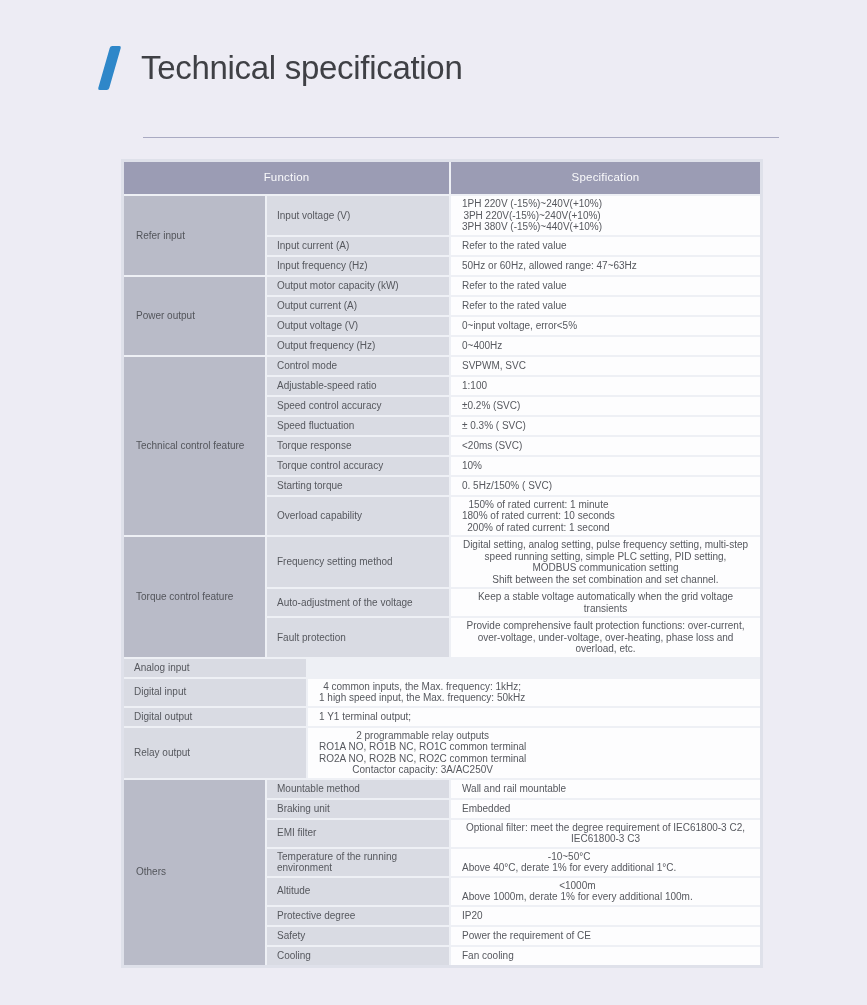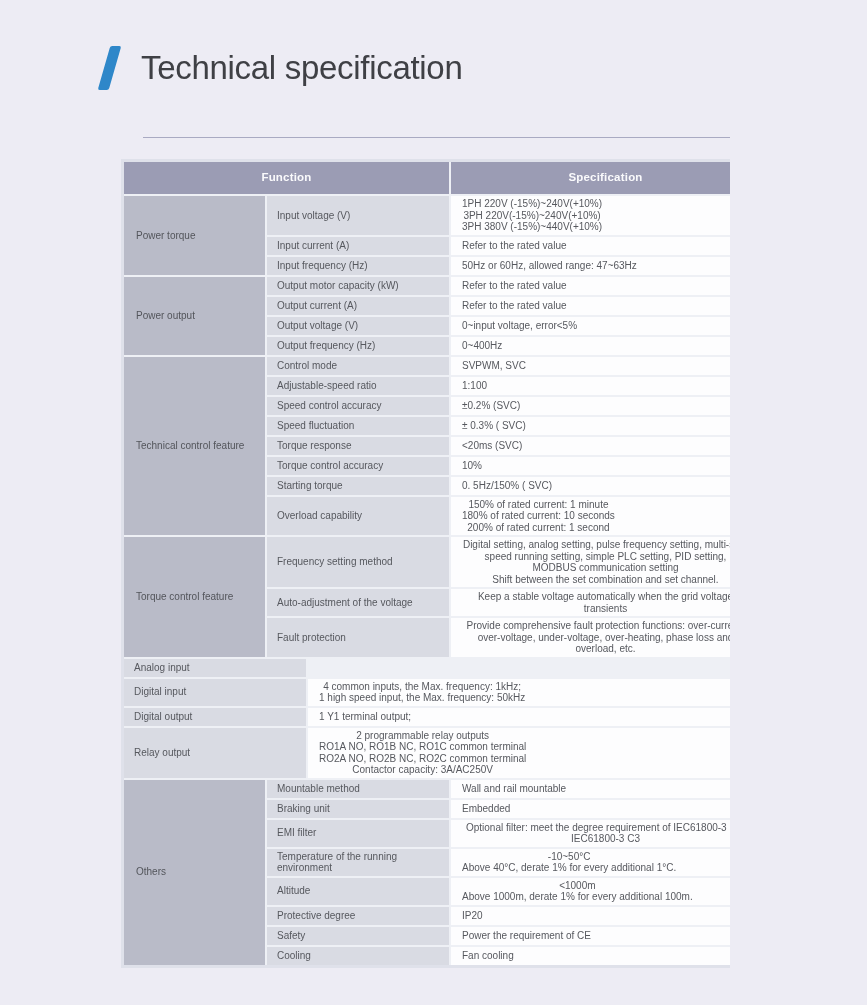--- a/index.html
+++ b/index.html
@@ -9,31 +9,31 @@
     --category-bg:#b9bbc8;
     --function-bg:#d9dbe3;
     --spec-bg:#fdfdfe;
     --gap:#eef0f5;
     --edge:#dfe1ea;
     --text:#56585e;
   }
   *{margin:0;padding:0;box-sizing:border-box;}
   html,body{background:var(--page-bg);}
   body{font-family:"Liberation Sans","DejaVu Sans",sans-serif;}
-  .page{position:relative;width:730px;height:1005px;background:var(--page-bg);overflow:hidden;}
+  .page{position:relative;width:867px;height:1005px;background:var(--page-bg);overflow:hidden;}
 
   .title-row{position:absolute;left:104px;top:46px;display:flex;align-items:center;}
   .slash{width:11px;height:44px;background:var(--accent);transform:skewX(-16deg);border-radius:2px;flex:0 0 auto;}
   .page-title{font-size:33px;font-weight:400;color:#3f4045;letter-spacing:-0.3px;margin-left:26px;white-space:nowrap;}
 
   .divider{position:absolute;left:143px;top:137px;width:636px;height:1px;background:#a9aac2;}
 
   .spec-table{position:absolute;left:121px;top:159px;width:642px;border:3px solid var(--edge);background:var(--gap);font-size:10px;line-height:11.5px;color:var(--text);}
   .thead{display:flex;gap:2px;margin-bottom:2px;}
-  .th{height:32px;background:var(--header-bg);color:#fafafc;font-size:11.5px;letter-spacing:0.2px;display:flex;align-items:center;justify-content:center;font-weight:bold;}
+  .th{height:32px;background:var(--header-bg);color:#fafafc;font-size:11.5px;letter-spacing:0.2px;display:flex;align-items:center;justify-content:center;}
   .th-fn{width:325px;flex:0 0 auto;}
   .th-sp{flex:1;}
 
   .group{display:flex;gap:2px;margin-bottom:2px;}
   .group:last-child{margin-bottom:0;}
   .cat-cell{width:141px;flex:0 0 auto;background:var(--category-bg);display:flex;align-items:center;padding:2px 6px 2px 12px;color:#53555b;}
   .group-rows{flex:1;display:flex;flex-direction:column;gap:2px;}
   .spec-row{display:flex;gap:2px;flex:1;}
   .fn-cell{width:182px;flex:0 0 auto;background:var(--function-bg);padding:2px 10px;min-height:18px;display:flex;align-items:center;}
   .sp-cell{flex:1;background:var(--spec-bg);padding:2px 11px;min-height:18px;display:flex;align-items:center;white-space:pre-line;text-align:center;}
@@ -49,21 +49,21 @@
 
   <div class="divider"></div>
 
   <div class="spec-table">
     <div class="thead">
       <div class="th th-fn">Function</div>
       <div class="th th-sp">Specification</div>
     </div>
     <div class="tbody">
         <div class="group">
-          <div class="cat-cell">Power torque</div>
+          <div class="cat-cell">Refer input</div>
           <div class="group-rows">
             <div class="spec-row">
               <div class="fn-cell">Input voltage (V)</div>
               <div class="sp-cell">1PH 220V (-15%)~240V(+10%)
 3PH 220V(-15%)~240V(+10%)
 3PH 380V (-15%)~440V(+10%)</div>
             </div>
             <div class="spec-row">
               <div class="fn-cell">Input current (A)</div>
               <div class="sp-cell">Refer to the rated value</div>

